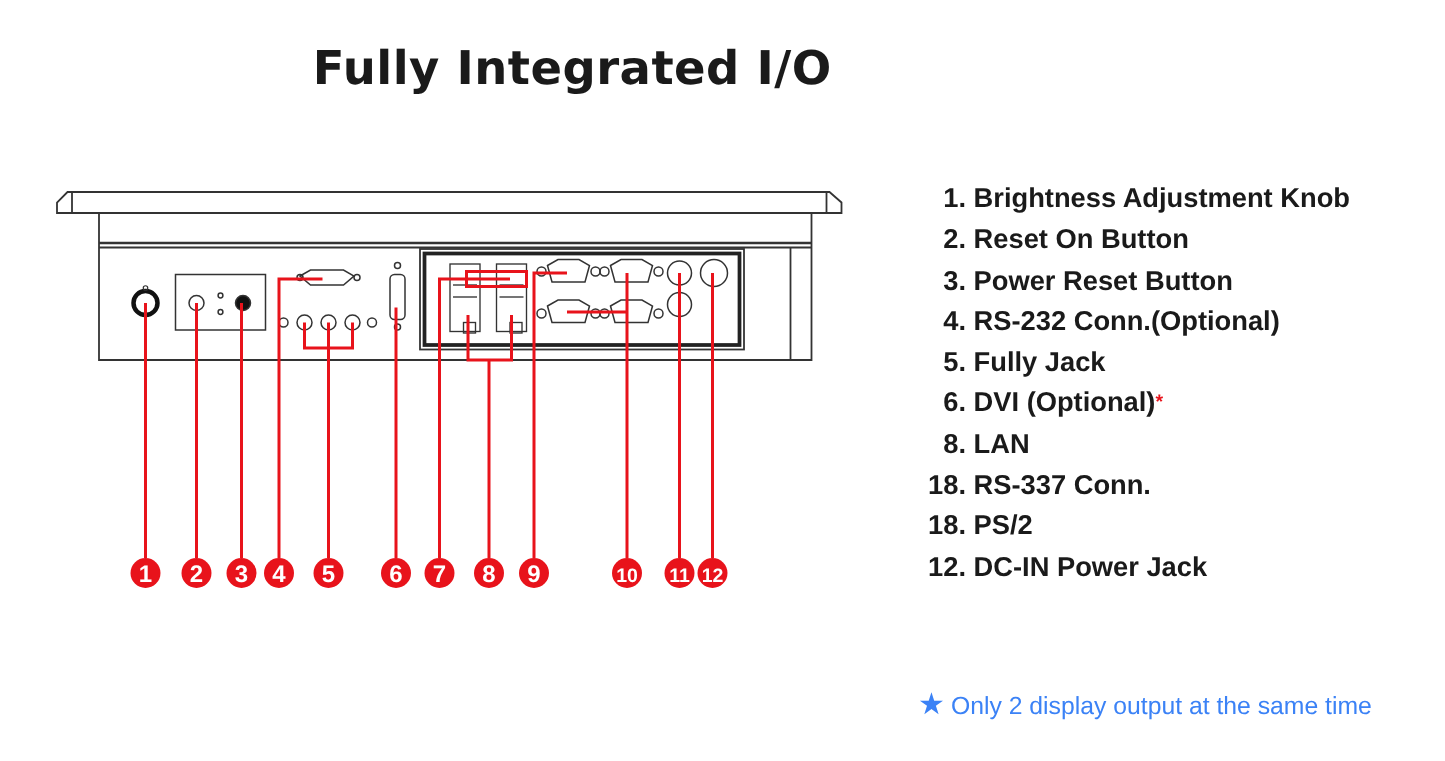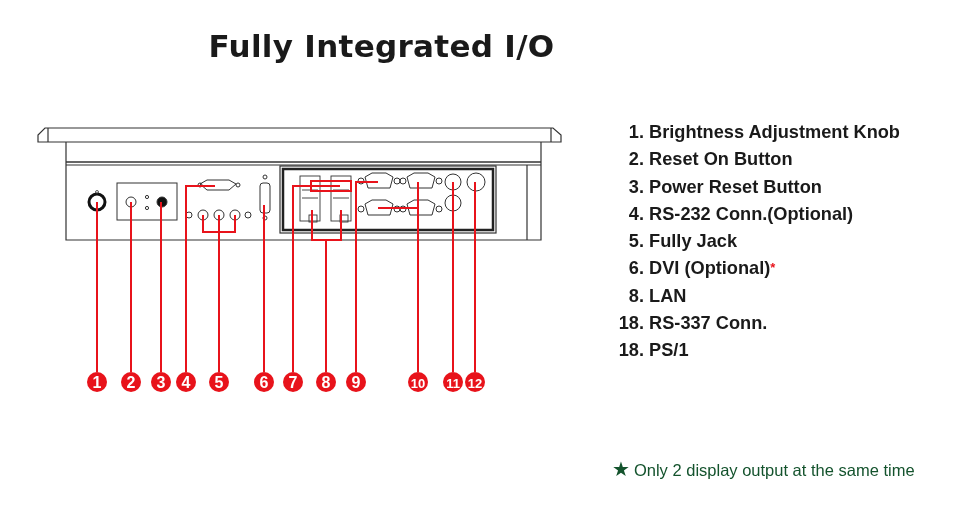--- a/index.html
+++ b/index.html
@@ -3,21 +3,21 @@
 <meta charset="utf-8">
 <style>
   html, body { margin:0; padding:0; background:#ffffff; }
   body { width:963px; height:507px; position:relative; overflow:hidden; font-family:"Liberation Sans", sans-serif; }
   .title { position:absolute; left:0; top:28px; width:763px; text-align:center; font-family:"DejaVu Sans", sans-serif; font-weight:bold; font-size:31px; color:#1a1a1a; letter-spacing:0.3px; }
   svg.diagram { position:absolute; left:0; top:0; }
   .legend { position:absolute; left:608px; top:121px; margin:0; padding:0; list-style:none; }
   .legend li { height:27.3px; line-height:22px; font-size:18.2px; color:#1a1a1a; white-space:nowrap;font-weight:bold; }
   .legend .num { display:inline-block; width:36px; text-align:right; }
   .legend .star { color:#e8131b; font-size:13px; vertical-align:top; }
-  .footnote { position:absolute; left:612px; top:457px; font-size:16.5px; color:#14532d; white-space:nowrap; }
+  .footnote { position:absolute; left:612px; top:457px; font-size:16.5px; color:#3b82f6; white-space:nowrap; }
   .footnote .bigstar { font-size:20px; margin-right:4px; }
 </style>
 </head>
 <body>
 
 <div class="title">Fully Integrated I/O</div>
 
 <svg class="diagram" width="963" height="507" viewBox="0 0 963 507">
   <g fill="none" stroke="#333" stroke-width="1.2">
 
@@ -174,18 +174,19 @@
 
 <ul class="legend">
   <li><span class="num">1.</span> <span>Brightness Adjustment Knob</span></li>
   <li><span class="num">2.</span> <span>Reset On Button</span></li>
   <li><span class="num">3.</span> <span>Power Reset Button</span></li>
   <li><span class="num">4.</span> <span>RS-232 Conn.(Optional)</span></li>
   <li><span class="num">5.</span> <span>Fully Jack</span></li>
   <li><span class="num">6.</span> <span>DVI (Optional)</span><span class="star">*</span></li>
   <li><span class="num">8.</span> <span>LAN</span></li>
   <li><span class="num">18.</span> <span>RS-337 Conn.</span></li>
-  <li><span class="num">18.</span> <span>PS/1</span></li>
+  <li><span class="num">18.</span> <span>PS/2</span></li>
+  <li><span class="num">12.</span> <span>DC-IN Power Jack</span></li>
 </ul>
 
 <div class="footnote">
   <span class="bigstar">★</span><span>Only 2 display output at the same time</span>
 </div>
 
 </body></html>

